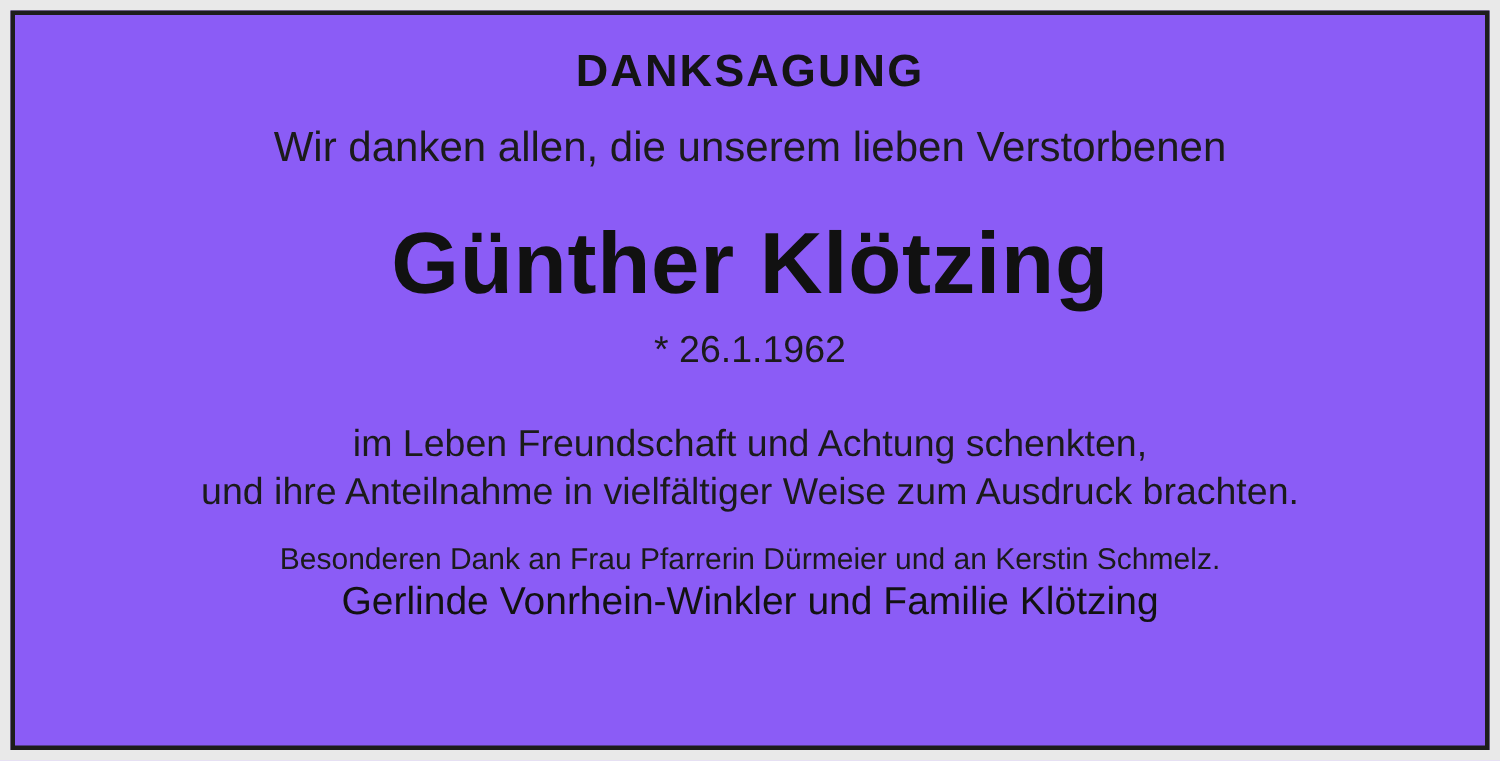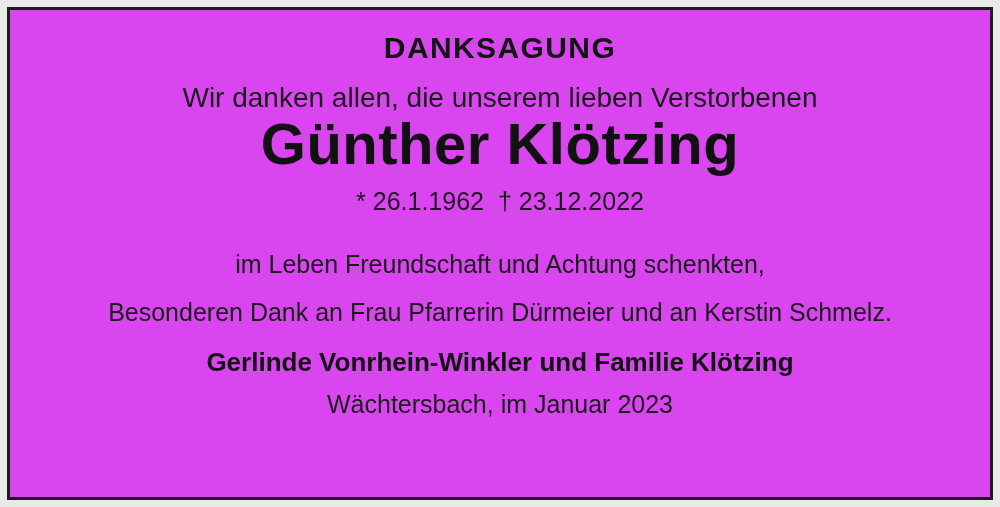--- a/index.html
+++ b/index.html
@@ -22,21 +22,21 @@
     height: 507px;
     background: #e9e9e9;
     box-sizing: border-box;
     padding: 7px;
   }
   .notice-border {
     width: 100%;
     height: 100%;
     box-sizing: border-box;
     border: 3px solid #1d1d1d;
-    background: #d946ef;
+    background: #8b5cf6;
     display: flex;
     flex-direction: column;
     align-items: center;
     justify-content: flex-start;
     padding: 22px 26px 10px 26px;
   }
   .headline {
     font-size: 30px;
     font-weight: bold;
     letter-spacing: 1.4px;
@@ -45,21 +45,21 @@
     color: #141414;
   }
   .intro {
     margin-top: 18px;
     font-size: 28px;
     text-align: center;
     color: #1b1b1b;
     line-height: 1.15;
   }
   .deceased-name {
-    margin-top: 0;
+    margin-top: 32px;
     font-size: 58px;
     font-weight: bold;
     text-align: center;
     letter-spacing: 0.5px;
     line-height: 1.05;
     color: #111111;
   }
   .dates {
     margin-top: 12px;
     font-size: 25px;
@@ -79,29 +79,28 @@
     font-size: 25px;
     line-height: 1.28;
     color: #1b1b1b;
   }
   .body-block .line {
     display: block;
     white-space: nowrap;
   }
   .thanks-line {
     margin-top: 18px;
-    font-size: 25px;
+    font-size: 20px;
     text-align: center;
     color: #1b1b1b;
     white-space: nowrap;
   }
   .signature {
-    margin-top: 20px;
     font-size: 26px;
-    font-weight: bold;
+    font-weight: normal;
     text-align: center;
     color: #121212;
     white-space: nowrap;
   }
   .place-date {
     margin-top: 12px;
     font-size: 25px;
     text-align: center;
     color: #1b1b1b;
   }
@@ -113,27 +112,26 @@
   <div class="notice-border">
 
     <div class="headline">DANKSAGUNG</div>
 
     <div class="intro">Wir danken allen, die unserem lieben Verstorbenen</div>
 
     <div class="deceased-name">Günther Klötzing</div>
 
     <div class="dates">
       <span class="birth"><span>*</span> <span>26.1.1962</span></span>
-      <span class="death"><span>†</span> <span>23.12.2022</span></span>
     </div>
 
     <div class="body-block">
       <span class="line">im Leben Freundschaft und Achtung schenkten,</span>
+      <span class="line">und ihre Anteilnahme in vielfältiger Weise zum Ausdruck brachten.</span>
     </div>
 
     <div class="thanks-line">Besonderen Dank an Frau Pfarrerin Dürmeier und an Kerstin Schmelz.</div>
 
     <div class="signature">Gerlinde Vonrhein-Winkler und Familie Klötzing</div>
 
-    <div class="place-date">Wächtersbach, im Januar 2023</div>
 
   </div>
 </div>
 
 </body></html>

